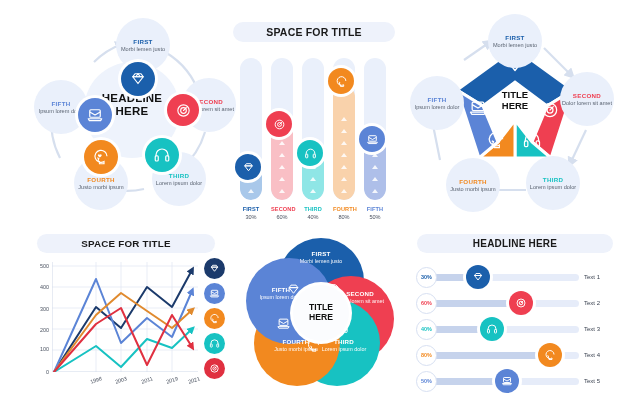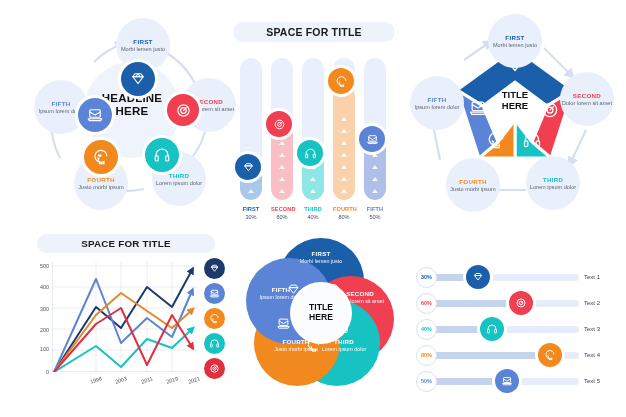--- a/index.html
+++ b/index.html
@@ -569,20 +569,21 @@
         </svg>
       <svg style="position:absolute;left:30px;top:78px" width="15" height="15" viewBox="0 0 24 24" fill="none" stroke="#fff" stroke-width="1.6" stroke-linejoin="round">
           <rect x="5" y="5" width="14" height="10" rx="1.4"></rect>
           <path d="M5 8l7 4 7-4"></path>
           <path d="M3 17h18l-1.5 2.5h-15z"></path>
         </svg>
     </div>
   </div>
 
   <div class="panel" id="p6">
+    <div class="pill title">HEADLINE HERE</div>
     <div class="rows">
 
       <div class="row">
         <div class="pct" style="color:#1b5fab">30%</div>
         <div class="track">
           <div class="prog" style="width:30%;background:#c6d3ec"></div>
           <div class="iconcirc knob" style="left:30%;width:24px;height:24px;background:#1b5fab">
             <svg width="12" height="12" viewBox="0 0 24 24" fill="none" stroke="#fff" stroke-width="1.9" stroke-linejoin="round">
                 <path d="M5 9h14l-7 9z"></path>
                 <path d="M8 5h8l3 4H5z"></path>

